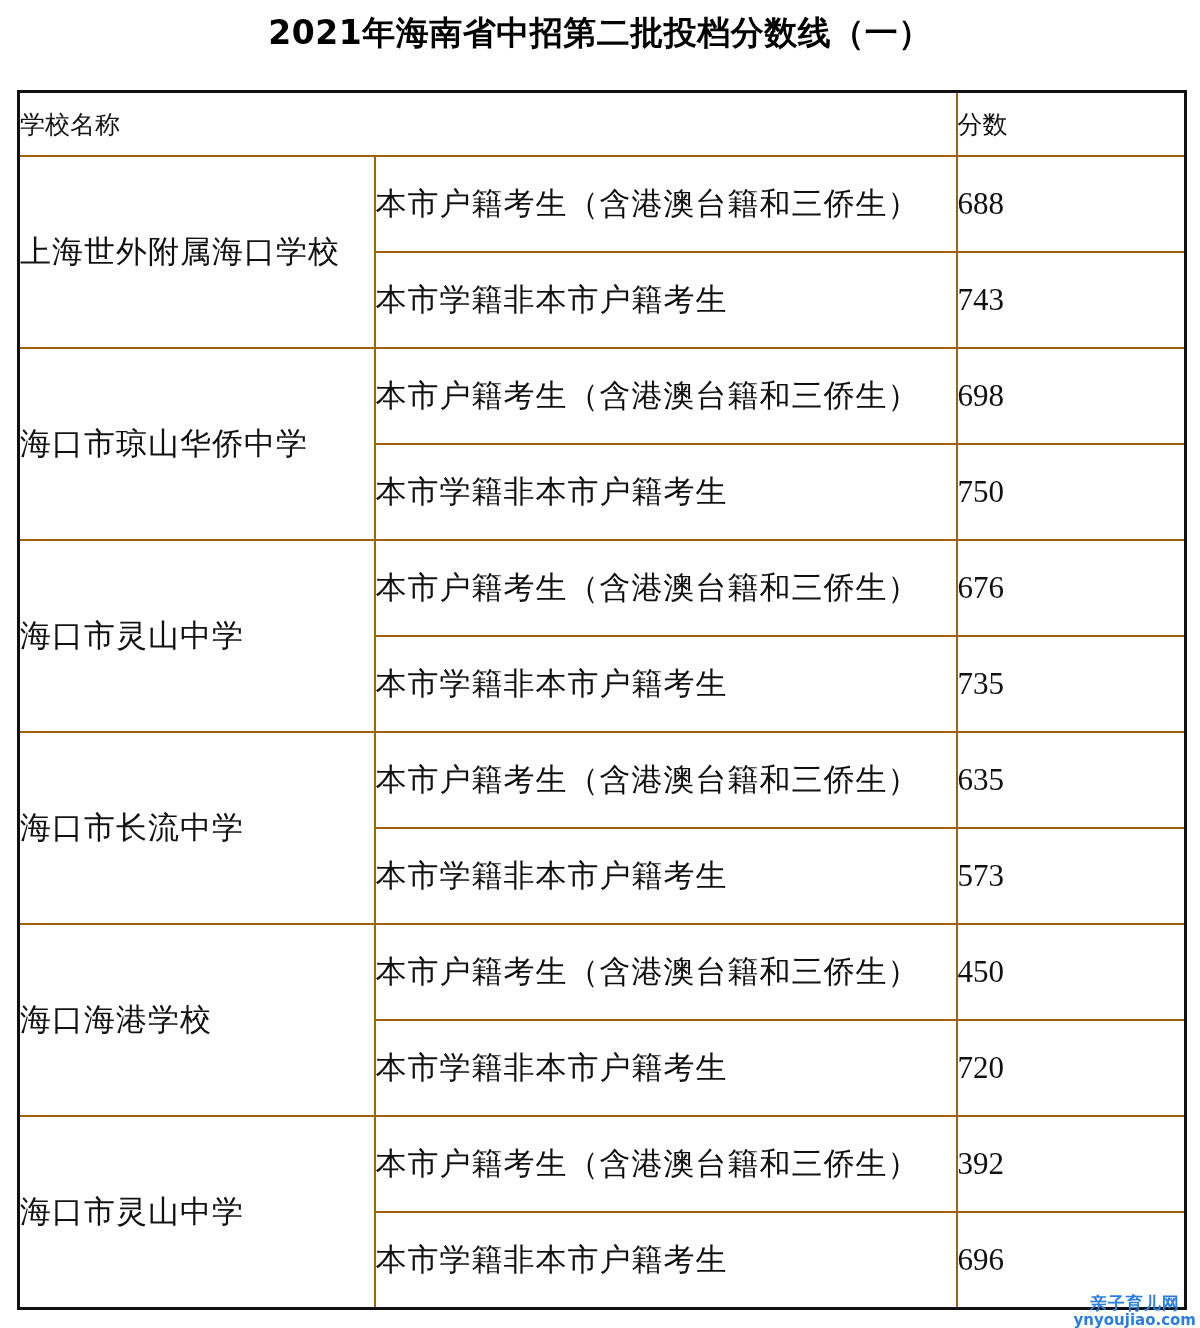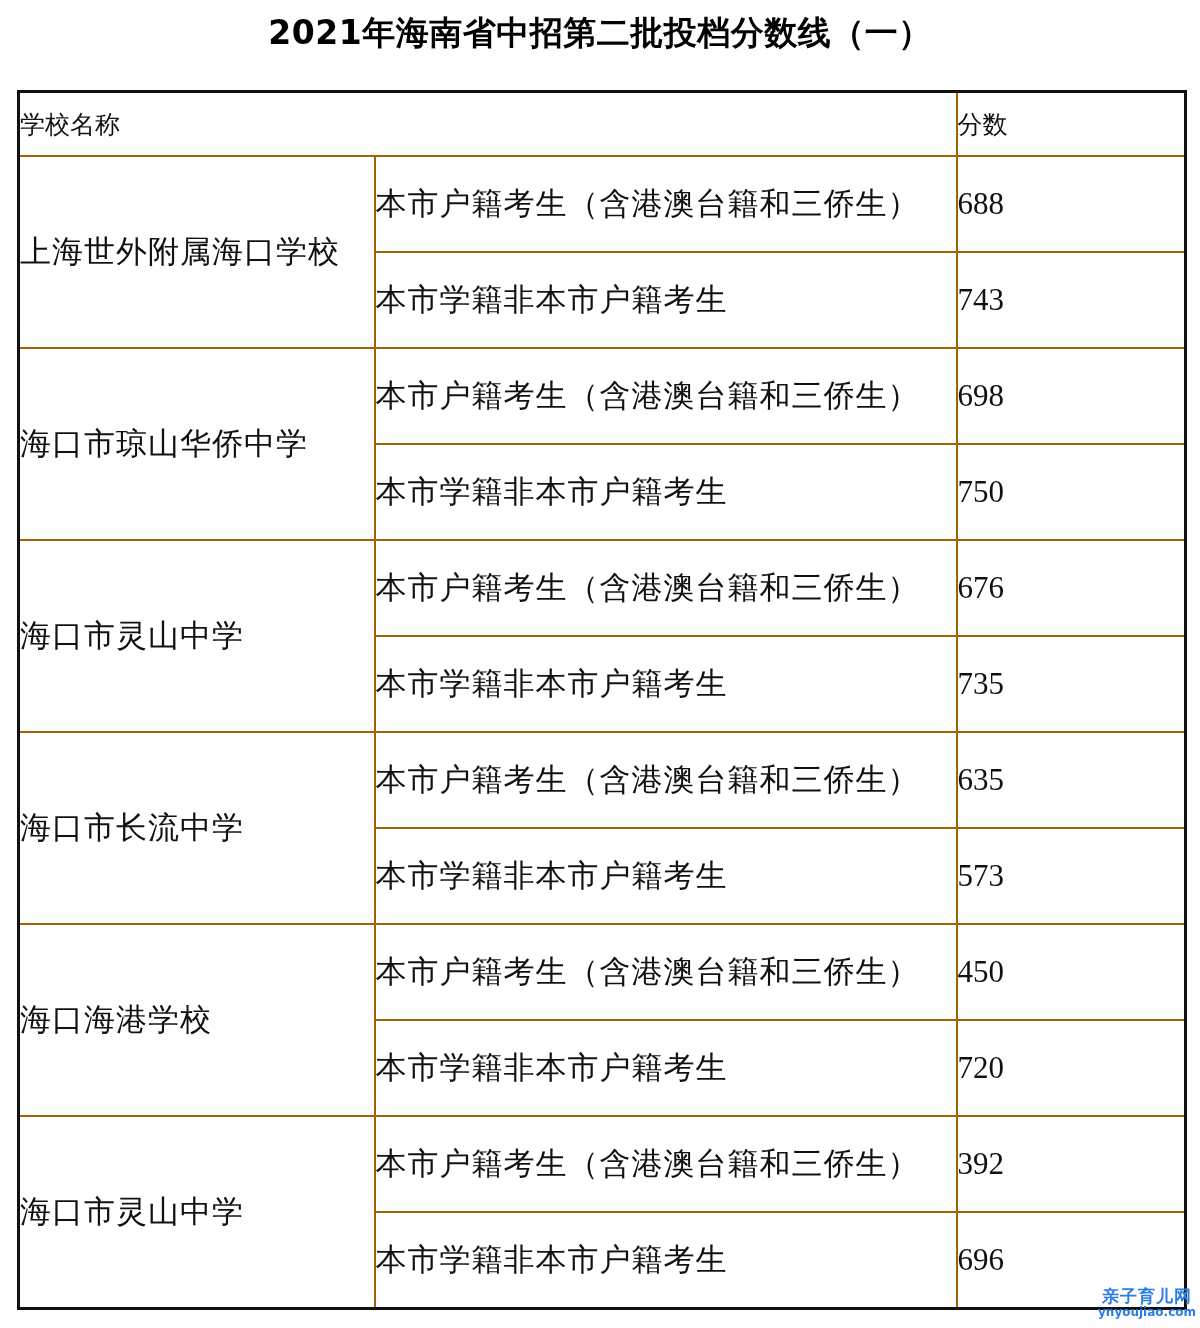--- a/index.html
+++ b/index.html
@@ -69,34 +69,34 @@
       font-size: 25px;
       letter-spacing: 1px;
     }
     td.score {
       font-family: Liberation Serif, serif;
       font-size: 25px;
     }
     .watermark {
       position: absolute;
       right: 4px;
-      bottom: 10px;
+      bottom: 0;
       text-align: center;
       color: #2a7de1;
       font-family: "DejaVu Sans", "Liberation Sans", sans-serif;
       font-weight: bold;
       line-height: 1;
     }
     .watermark .wm-cn {
       font-size: 17px;
       letter-spacing: 1px;
       display: block;
     }
     .watermark .wm-url {
-      font-size: 12px;
+      font-size: 15px;
       display: block;
       margin-top: 1px;
     }
   </style>
 </head>
 <body>
 
 <div class="title">2021年海南省中招第二批投档分数线（一）</div>
 
 <table class="scores">

